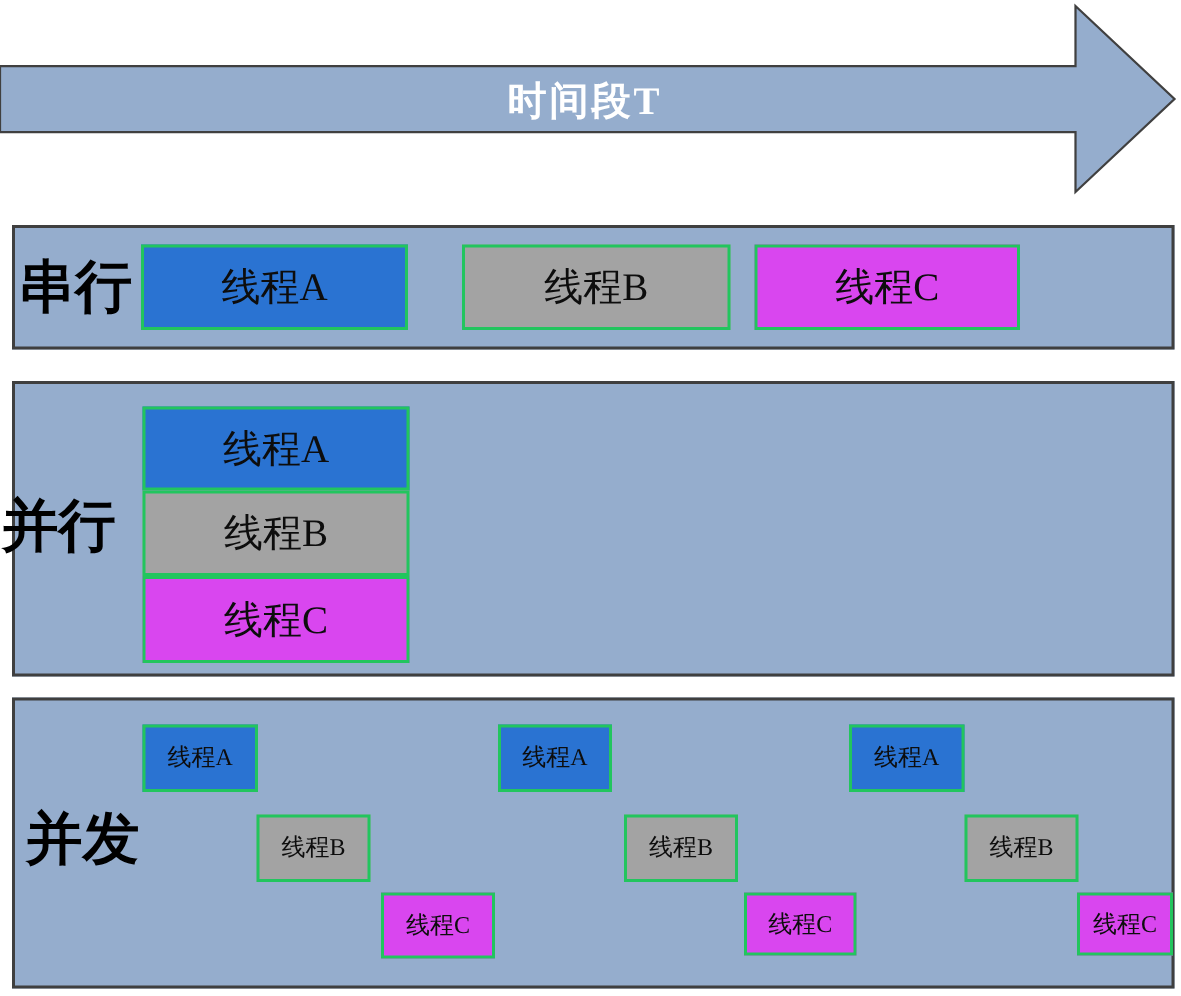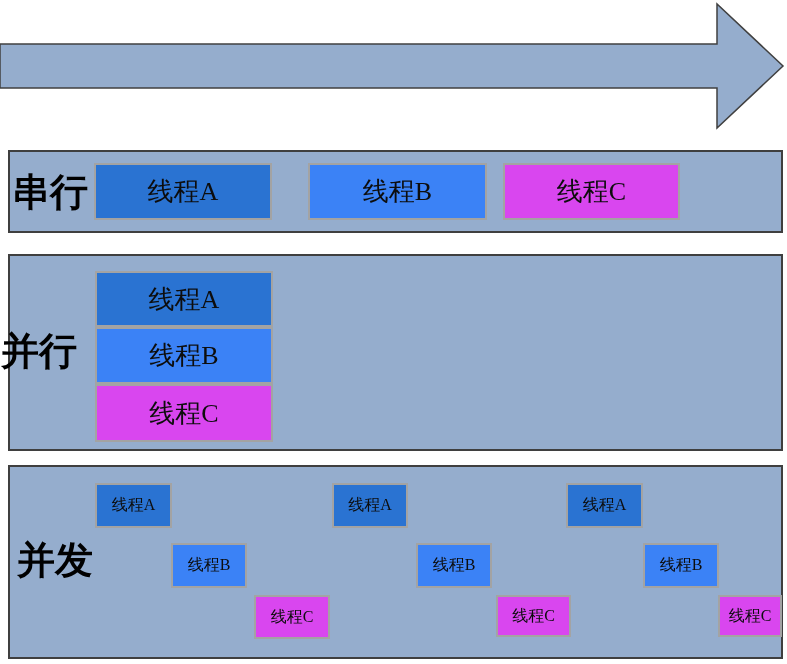--- a/index.html
+++ b/index.html
@@ -44,29 +44,29 @@
     line-height: 32px;
     font-family: "Liberation Sans", sans-serif;
     white-space: nowrap;
   }
   .lbl-serial     { left: 12px; top: 176px; }
   .lbl-parallel   { left: 1px; top: 335px; }
   .lbl-concurrent { left: 17px; top: 544px; }
   
   .tbox {
     position: absolute;
-    border: 2px solid #a3a3a3;
+    border: 2px solid #22c55e;
     display: flex;
     align-items: center;
     justify-content: center;
     color: #0d0d0d;
     font-family: "Liberation Serif", serif;
   }
   .c-blue   { background: #2A73D2; }
-  .c-yellow { background: #3b82f6; }
+  .c-yellow { background: #a3a3a3; }
   .c-green  { background: #d946ef; }
   .big   { font-size: 26px; }
   .small { font-size: 16px; }
   
   .p1-a { left: 94px;  top: 163px; width: 178px; height: 57px; }
   .p1-b { left: 308px; top: 163px; width: 179px; height: 57px; }
   .p1-c { left: 503px; top: 163px; width: 177px; height: 57px; }
   
   .p2-a { left: 95px; top: 271px; width: 178px; height: 56px; }
   .p2-b { left: 95px; top: 327px; width: 178px; height: 57px; }
@@ -136,20 +136,21 @@
   }
 </style>
 </head>
 <body>
 
 <div class="stage">
 
   <svg class="arrow-svg" width="787" height="135" viewBox="0 0 787 135">
     <polygon points="0,44 717,44 717,4 783,66 717,128 717,88 0,88" fill="#95ADCD" stroke="#404040" stroke-width="1.5"></polygon>
   </svg>
+  <div class="arrow-label">时间段T</div>
 
   <section class="panel panel-serial"></section>
   <div class="panel-label lbl-serial">串行</div>
   <div class="tbox c-blue big p1-a">线程A</div>
   <div class="tbox c-yellow big p1-b">线程B</div>
   <div class="tbox c-green big p1-c">线程C</div>
 
   <section class="panel panel-parallel"></section>
   <div class="panel-label lbl-parallel">并行</div>
   <div class="tbox c-blue big p2-a">线程A</div>

